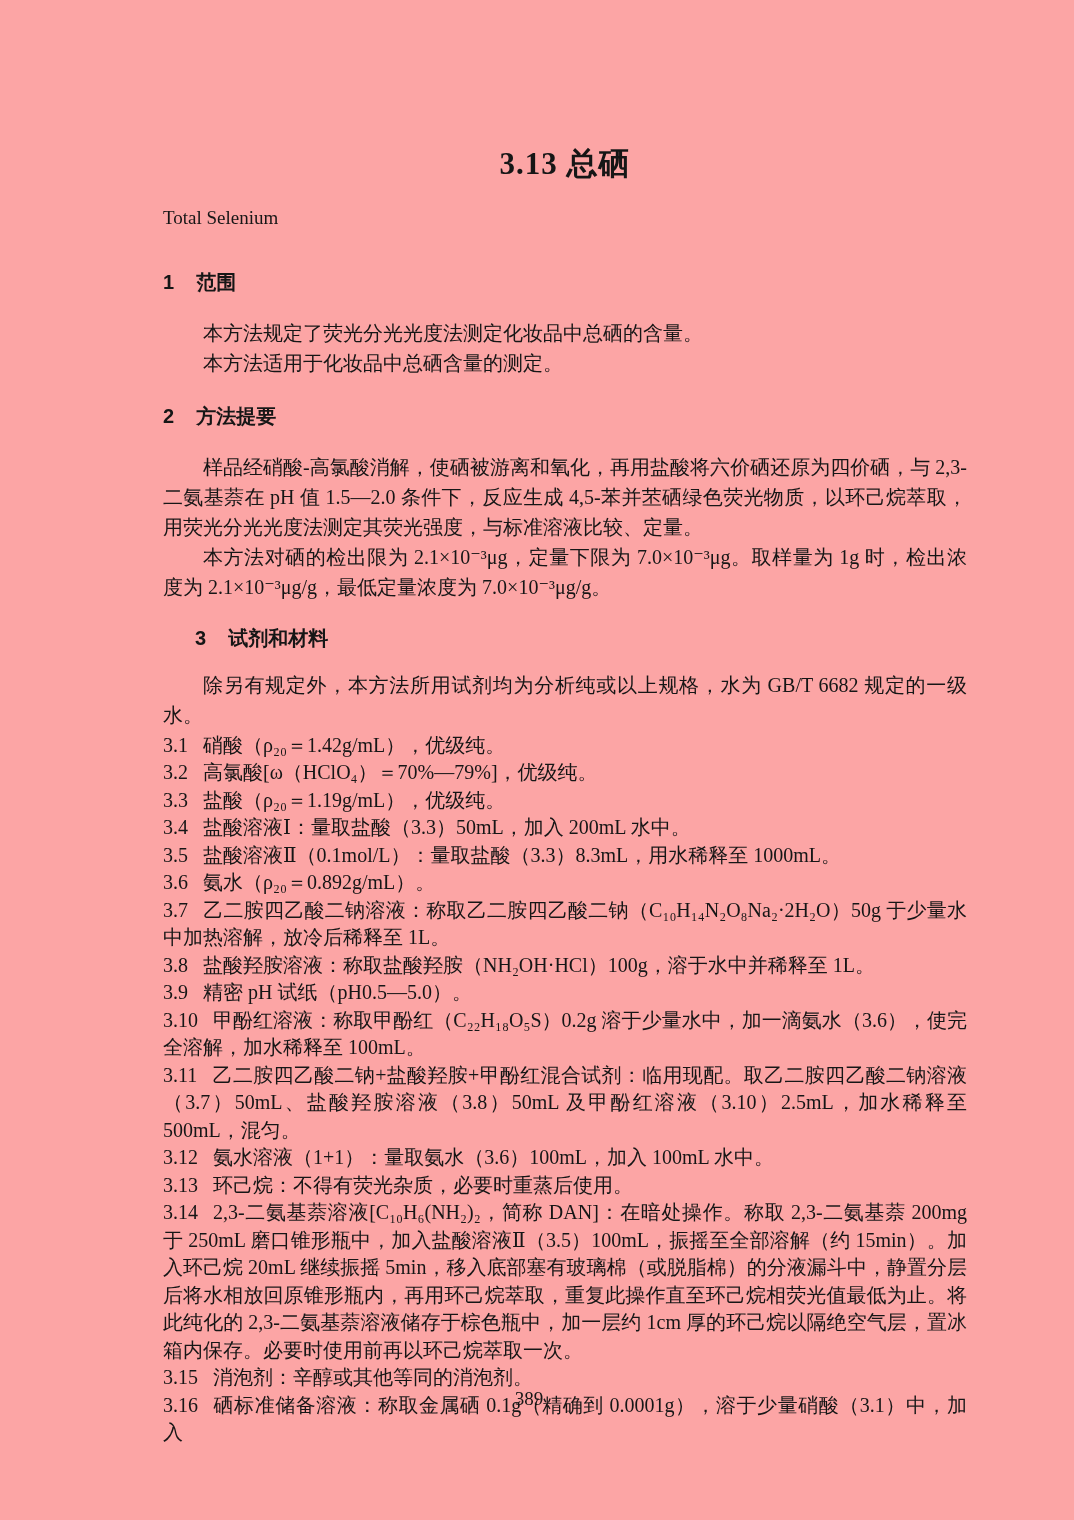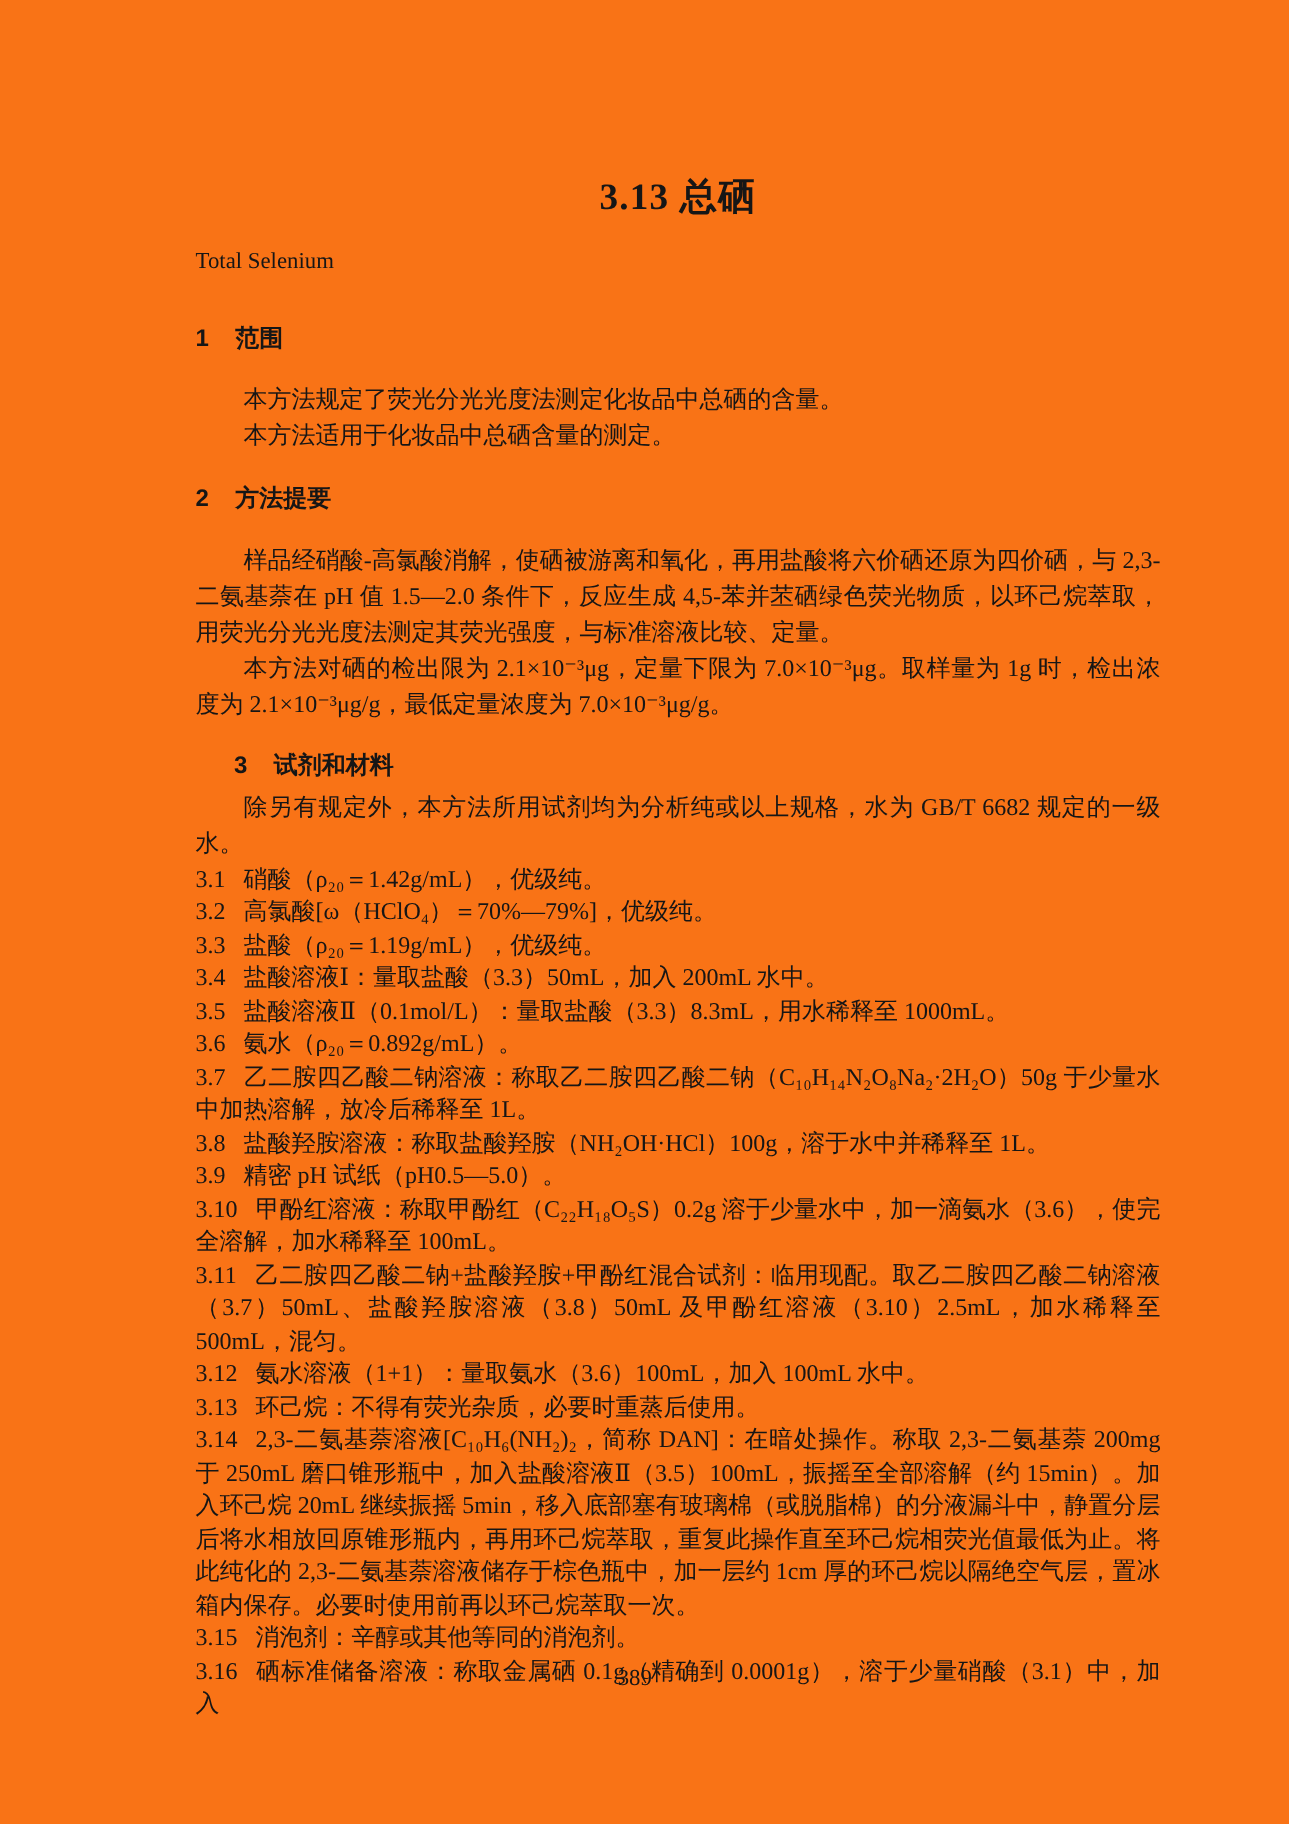--- a/index.html
+++ b/index.html
@@ -1,21 +1,21 @@
 <!DOCTYPE html>
 <html><head>
 <meta charset="utf-8">
 <style>
   html, body { margin: 0; padding: 0; background: #ffffff; }
   .page {
     position: relative;
     width: 1074px;
     height: 1520px;
     margin: 0 auto;
-    background: #f97316;
+    background: #fca5a5;
     color: #161616;
     font-family: "Liberation Serif", "DejaVu Serif", "DejaVu Sans", serif;
     font-size: 20px;
     box-sizing: border-box;
     padding: 146px 107px 0 163px;
     overflow: hidden;
   }
   .doc-title {
     margin: 0;
     text-align: center;
@@ -43,21 +43,21 @@
   .sec-heading.h2 { margin-top: 26px; }
   .sec-heading.h3 { margin-top: 24px; margin-left: 32px; }
   .para-block { margin-top: 24px; }
   .para {
     margin: 0;
     text-indent: 2em;
     text-align: justify;
     line-height: 30px;
   }
   .intro {
-    margin: 8px 0 0 0;
+    margin: 20px 0 0 0;
     text-align: justify;
     line-height: 30px;
   }
   .items { margin: 2px 0 0 0; }
   .item {
     margin: 0;
     text-align: justify;
     line-height: 27.5px;
   }
   .item-num { margin-right: 15px; white-space: nowrap; }

